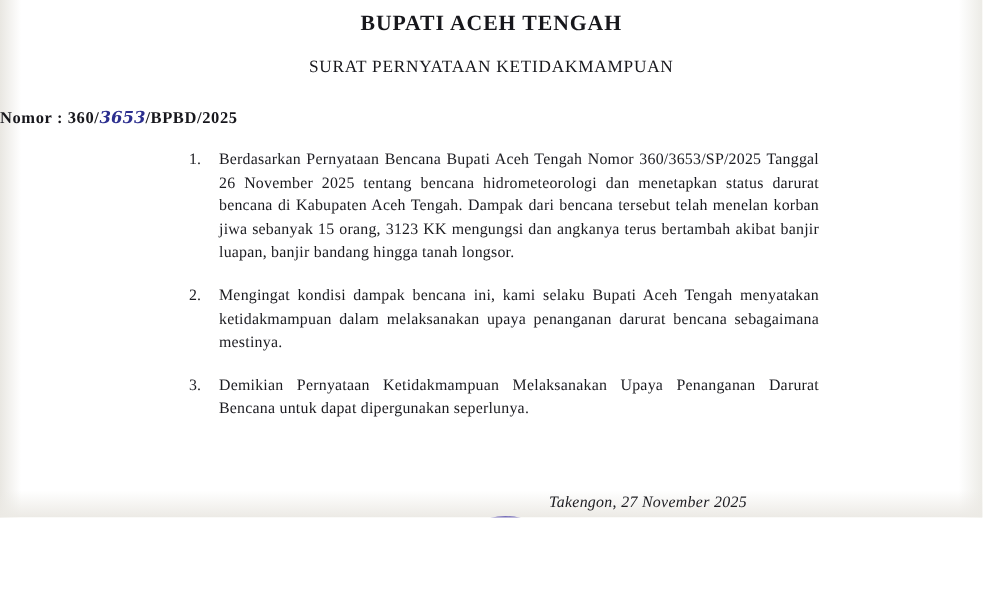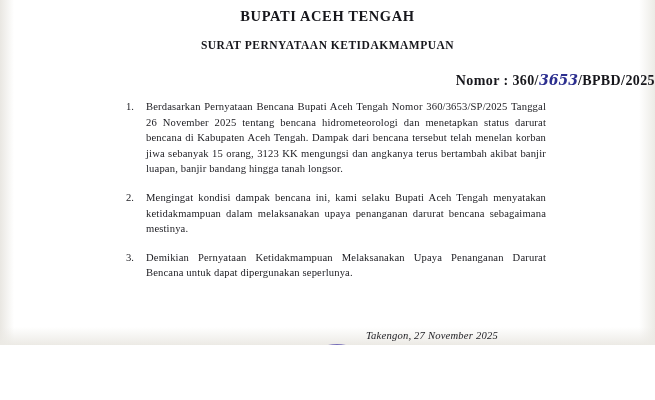--- a/index.html
+++ b/index.html
@@ -65,31 +65,31 @@
   .subtitle-block {
     position: absolute;
     left: 0;
     top: 38px;
     width: 655px;
     text-align: center;
     color: #17171c;
   }
   .subtitle-line {
     font-size: 11.5px;
-    font-weight: bold;
+    font-weight: normal;
     letter-spacing: 0.5px;
     line-height: 15px;
   }
   .number-line {
     position: absolute;
     left: 0;
     top: 72px;
     width: 655px;
-    text-align: right;
-    font-size: 14px;
+    text-align: left;
+    font-size: 11px;
     font-weight: bold;
     letter-spacing: 0.4px;
     color: #17171c;
   }
   .number-line .handwritten {
     color: #2c2f8f;
     font-family: "DejaVu Serif", serif;
     font-style: italic;
     font-weight: bold;
     letter-spacing: 0;

